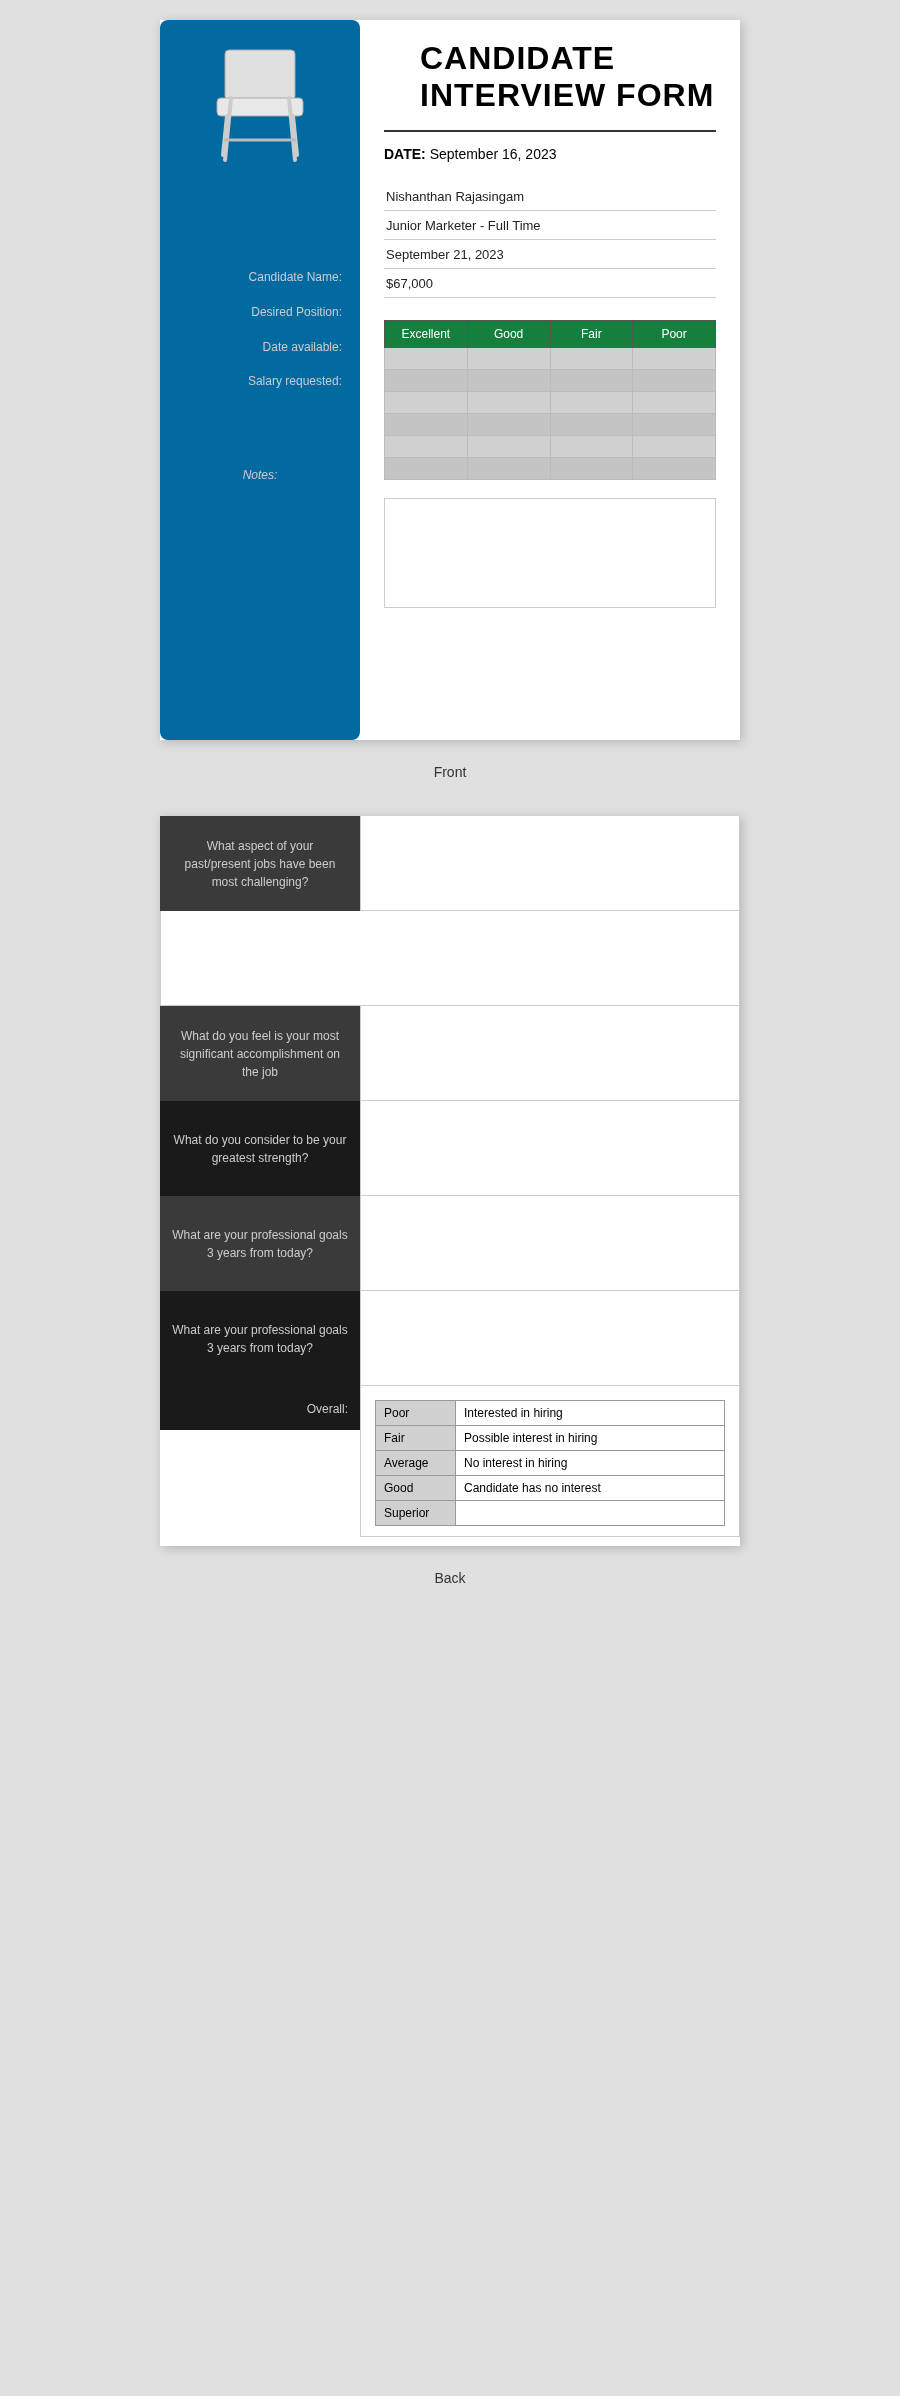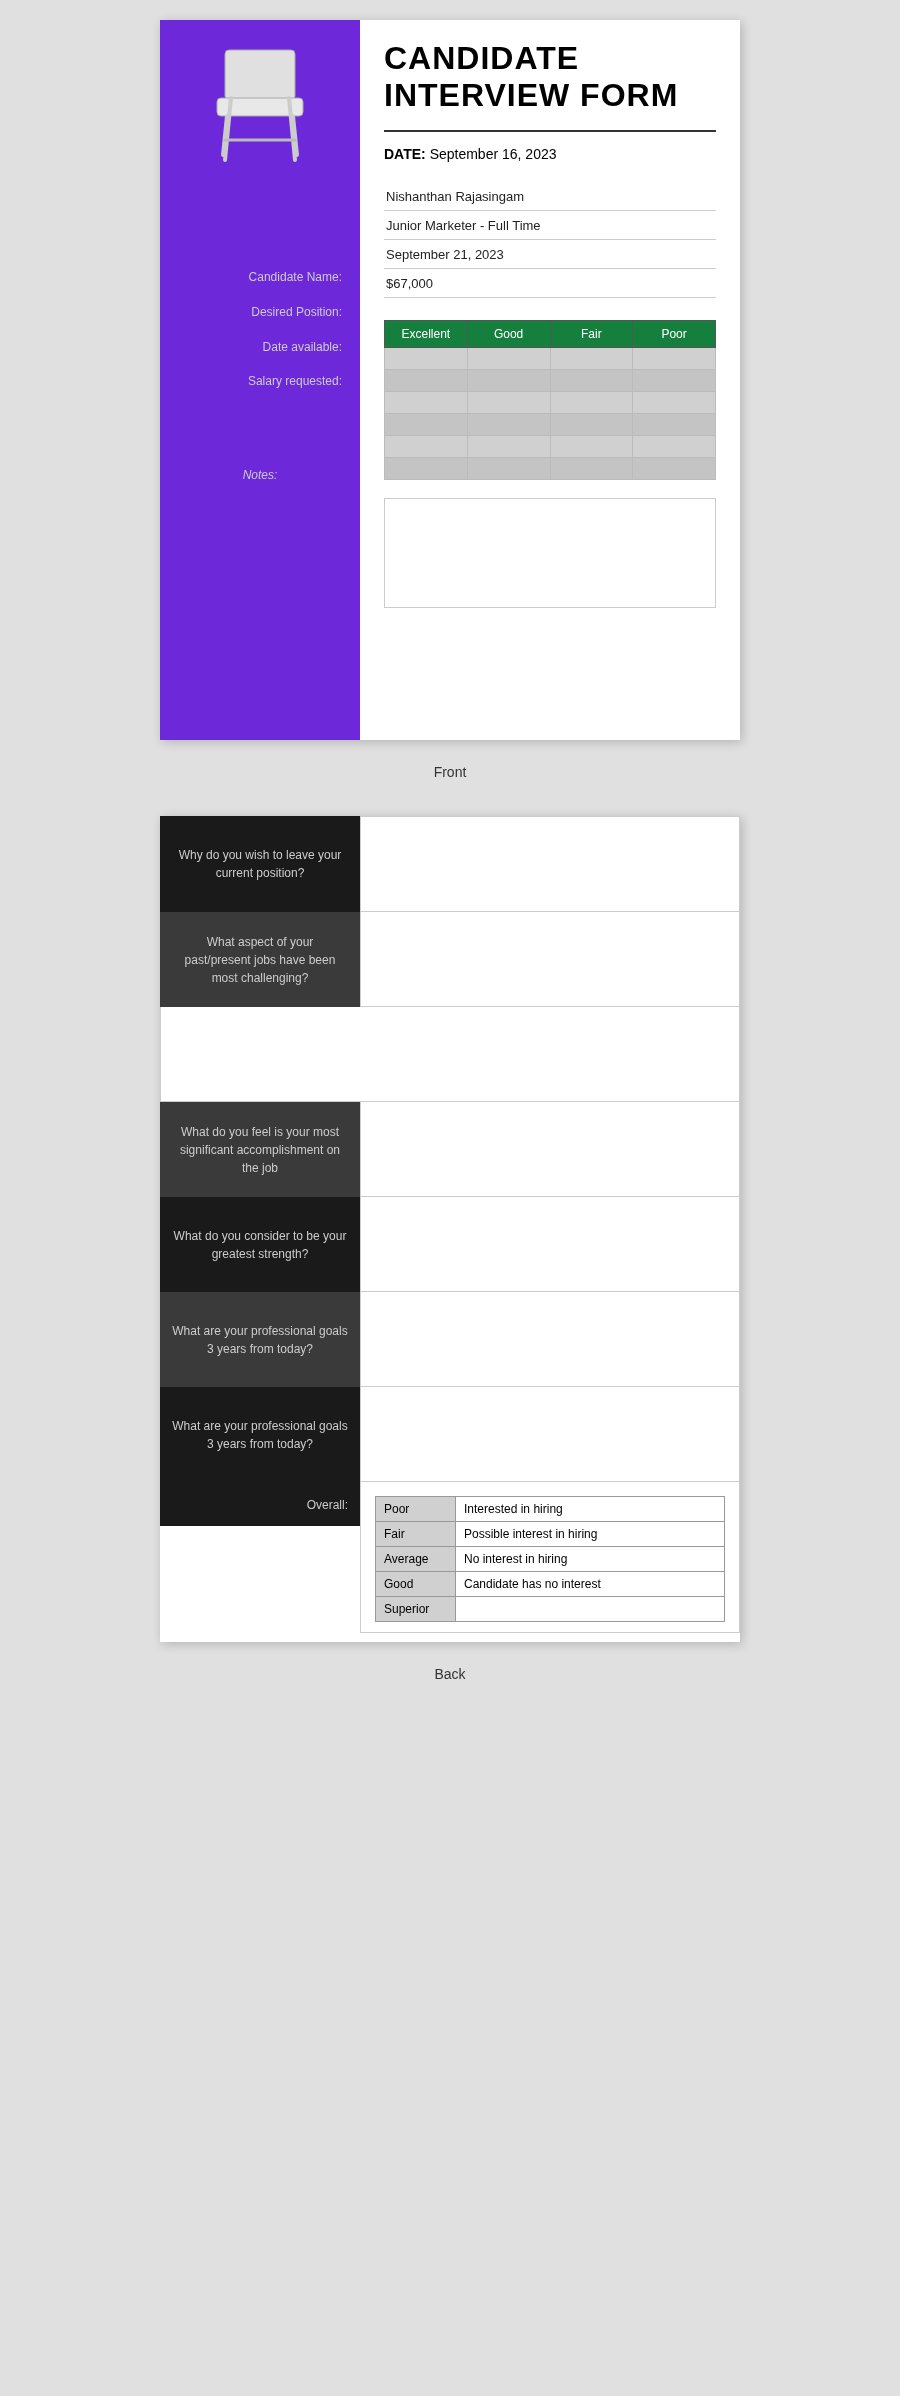--- a/index.html
+++ b/index.html
@@ -29,27 +29,28 @@
     }
 
     
     .front-card {
       display: flex;
       flex-direction: row;
       min-height: 720px;
     }
 
     .front-sidebar {
-      background: #6d28d9;
+      background: #0369a1;
       width: 200px;
       flex-shrink: 0;
       display: flex;
       flex-direction: column;
       align-items: center;
       padding: 20px 10px;
+      border-radius: 8px;
     }
 
     .chair-img {
       width: 130px;
       height: 130px;
       margin-bottom: 30px;
     }
 
     
 
@@ -85,20 +86,21 @@
       flex-direction: column;
     }
 
     .front-title {
       font-size: 32px;
       font-weight: 900;
       text-transform: uppercase;
       line-height: 1.15;
       margin-bottom: 16px;
       letter-spacing: 1px;
+      margin-left: 36px;
     }
 
     .front-divider {
       border: none;
       border-top: 2px solid #333;
       margin-bottom: 14px;
     }
 
     .date-line {
       font-size: 14px;
@@ -376,28 +378,20 @@
         <div class="notes-box"></div>
       </div>
     </div>
   </div>
 
   <div class="card-label">Front</div>
 
   <div class="card" style="margin-top:20px;">
     <div class="back-rows-container">
 
-      <div class="back-row">
-        <div class="back-q-cell dark">
-          <span class="back-q-text">Why do you wish to leave your current position?</span>
-        </div>
-        <div class="back-a-cell first">
-          <textarea class="answer-textarea" style=""></textarea>
-        </div>
-      </div>
 
       <div class="back-row">
         <div class="back-q-cell alt">
           <span class="back-q-text">What aspect of your past/present jobs have been most challenging?</span>
         </div>
         <div class="back-a-cell">
           <textarea class="answer-textarea" style=""></textarea>
         </div>
       </div>
 

